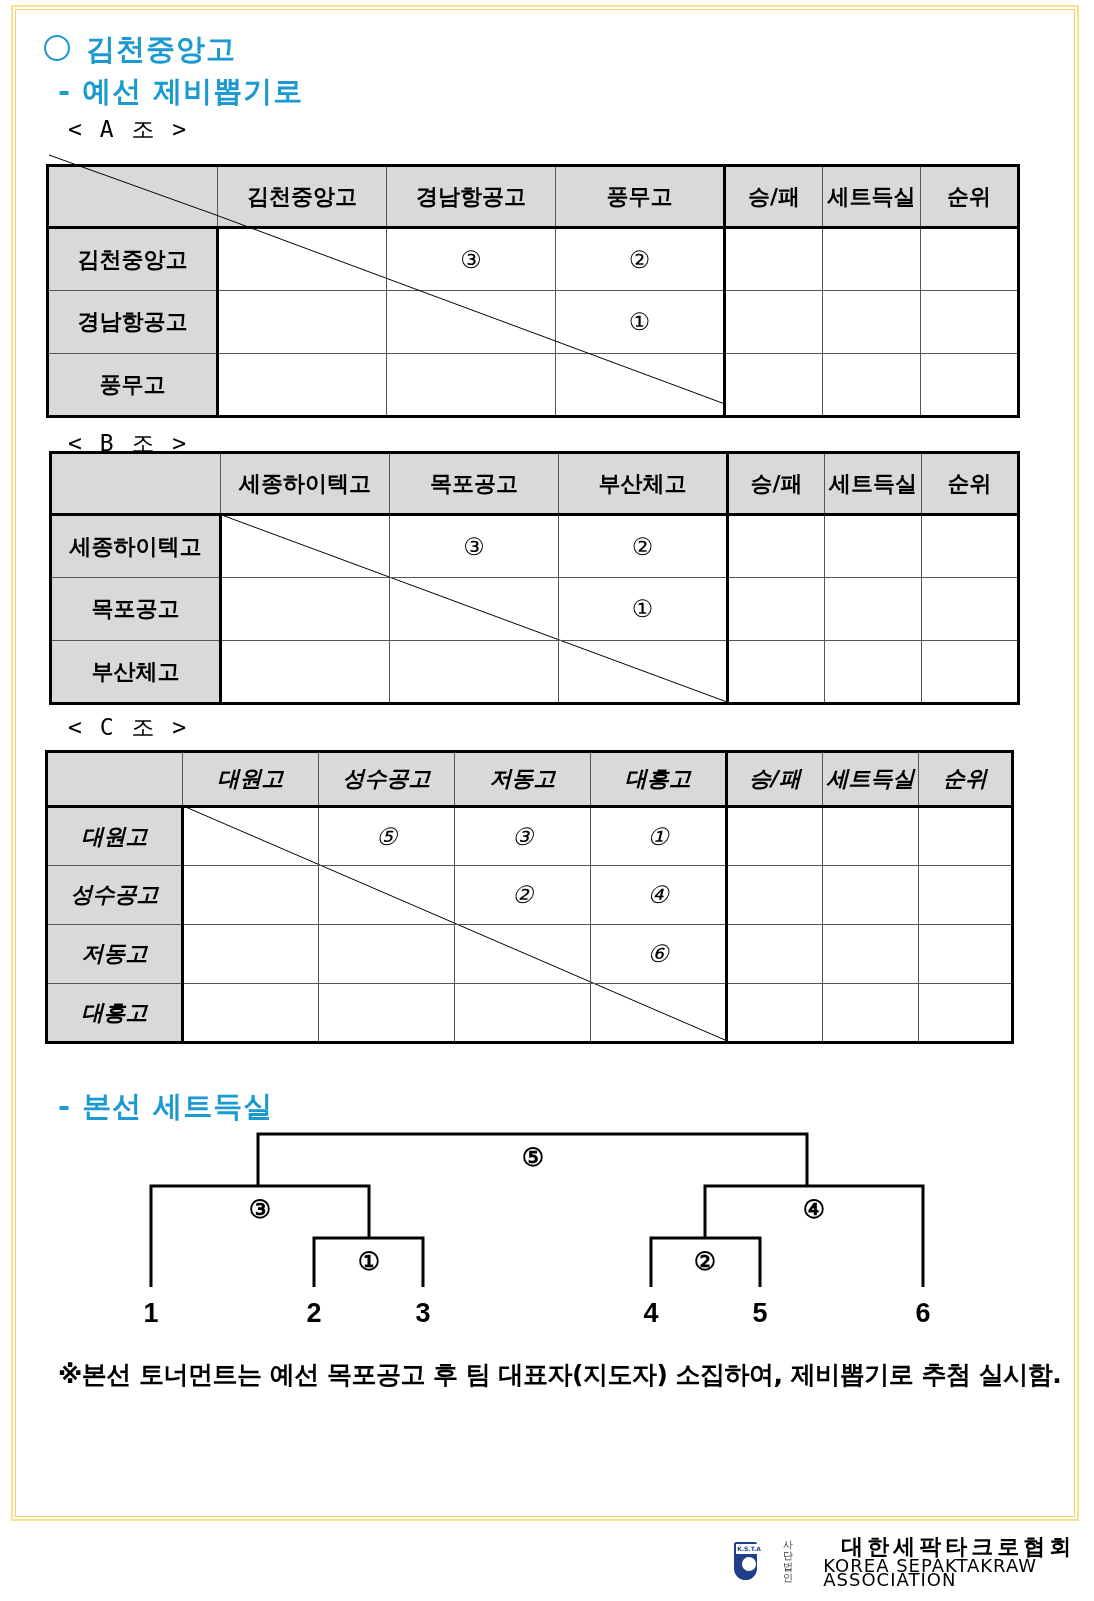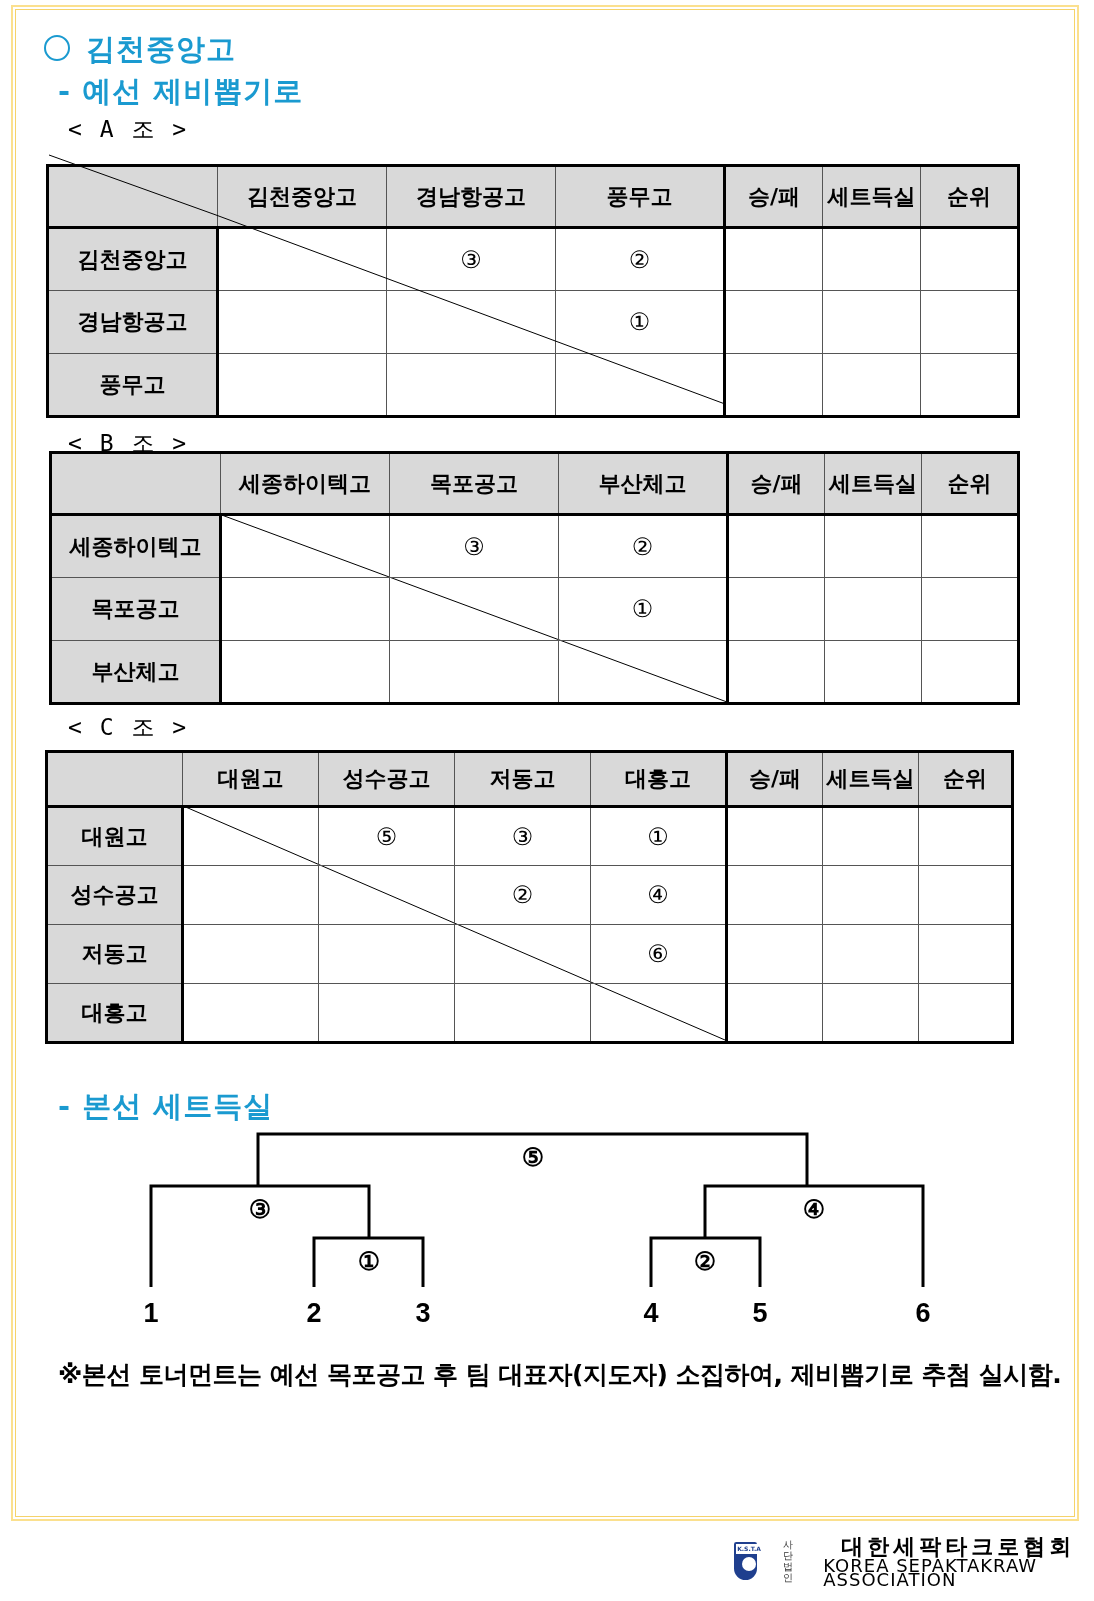--- a/index.html
+++ b/index.html
@@ -146,21 +146,21 @@
     <td class="mark"></td>
     <td class="mark"></td>
     <td class="sep"></td>
         <td></td>
         <td></td>
   </tr>
 </tbody>
   </table>
 
 <div class="grp" style="top:712px;">&lt; C 조 &gt;</div>
-<table class="lg" style="left:45px;top:750px;width:966px;">
+<table class="lg" style="left:45px;top:750px;width:966px;font-style:italic;">
   <colgroup>
       <col style="width:136px">
       <col style="width:136px">
       <col style="width:136px">
       <col style="width:136px">
       <col style="width:136px">
       <col style="width:96px">
       <col style="width:96px">
       <col style="width:94px">
     </colgroup>

